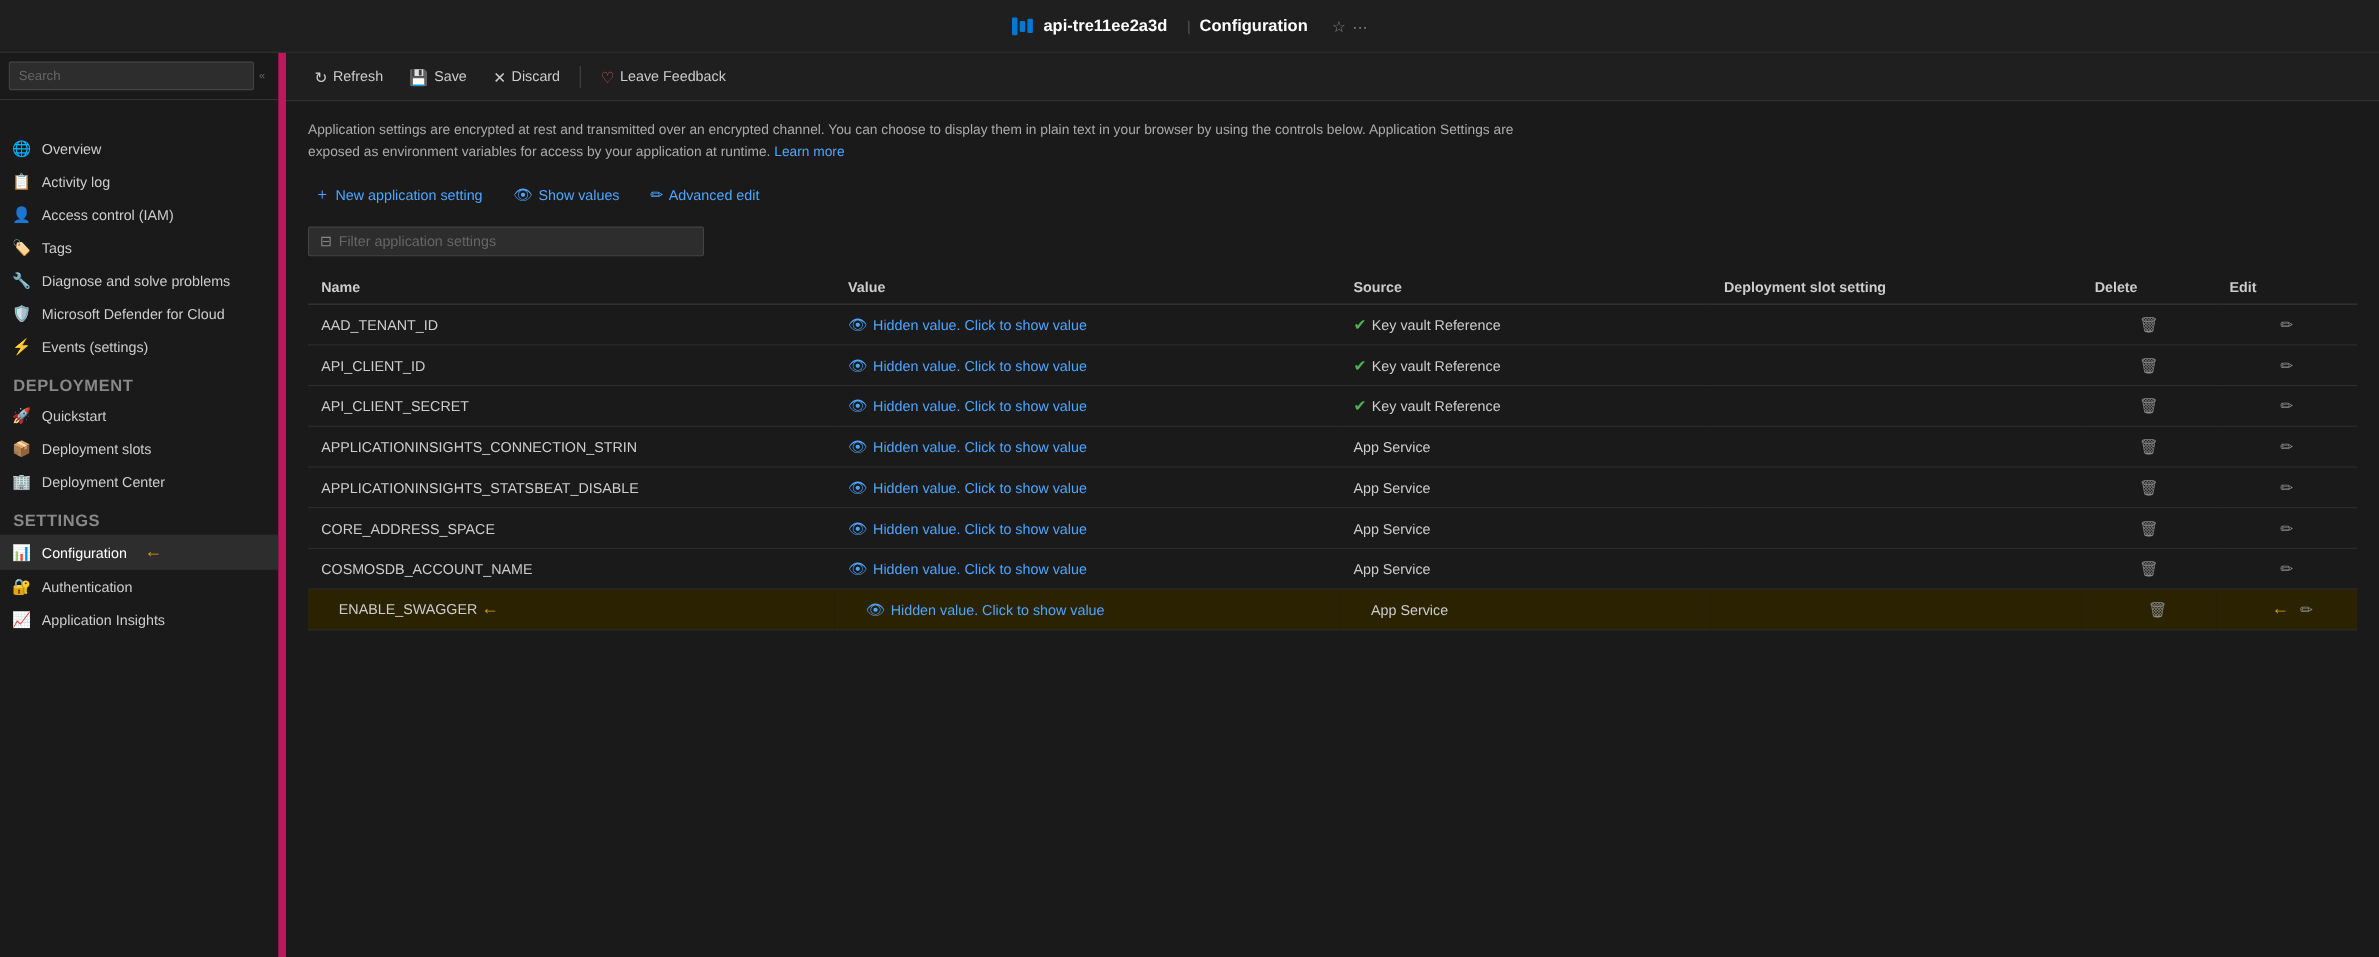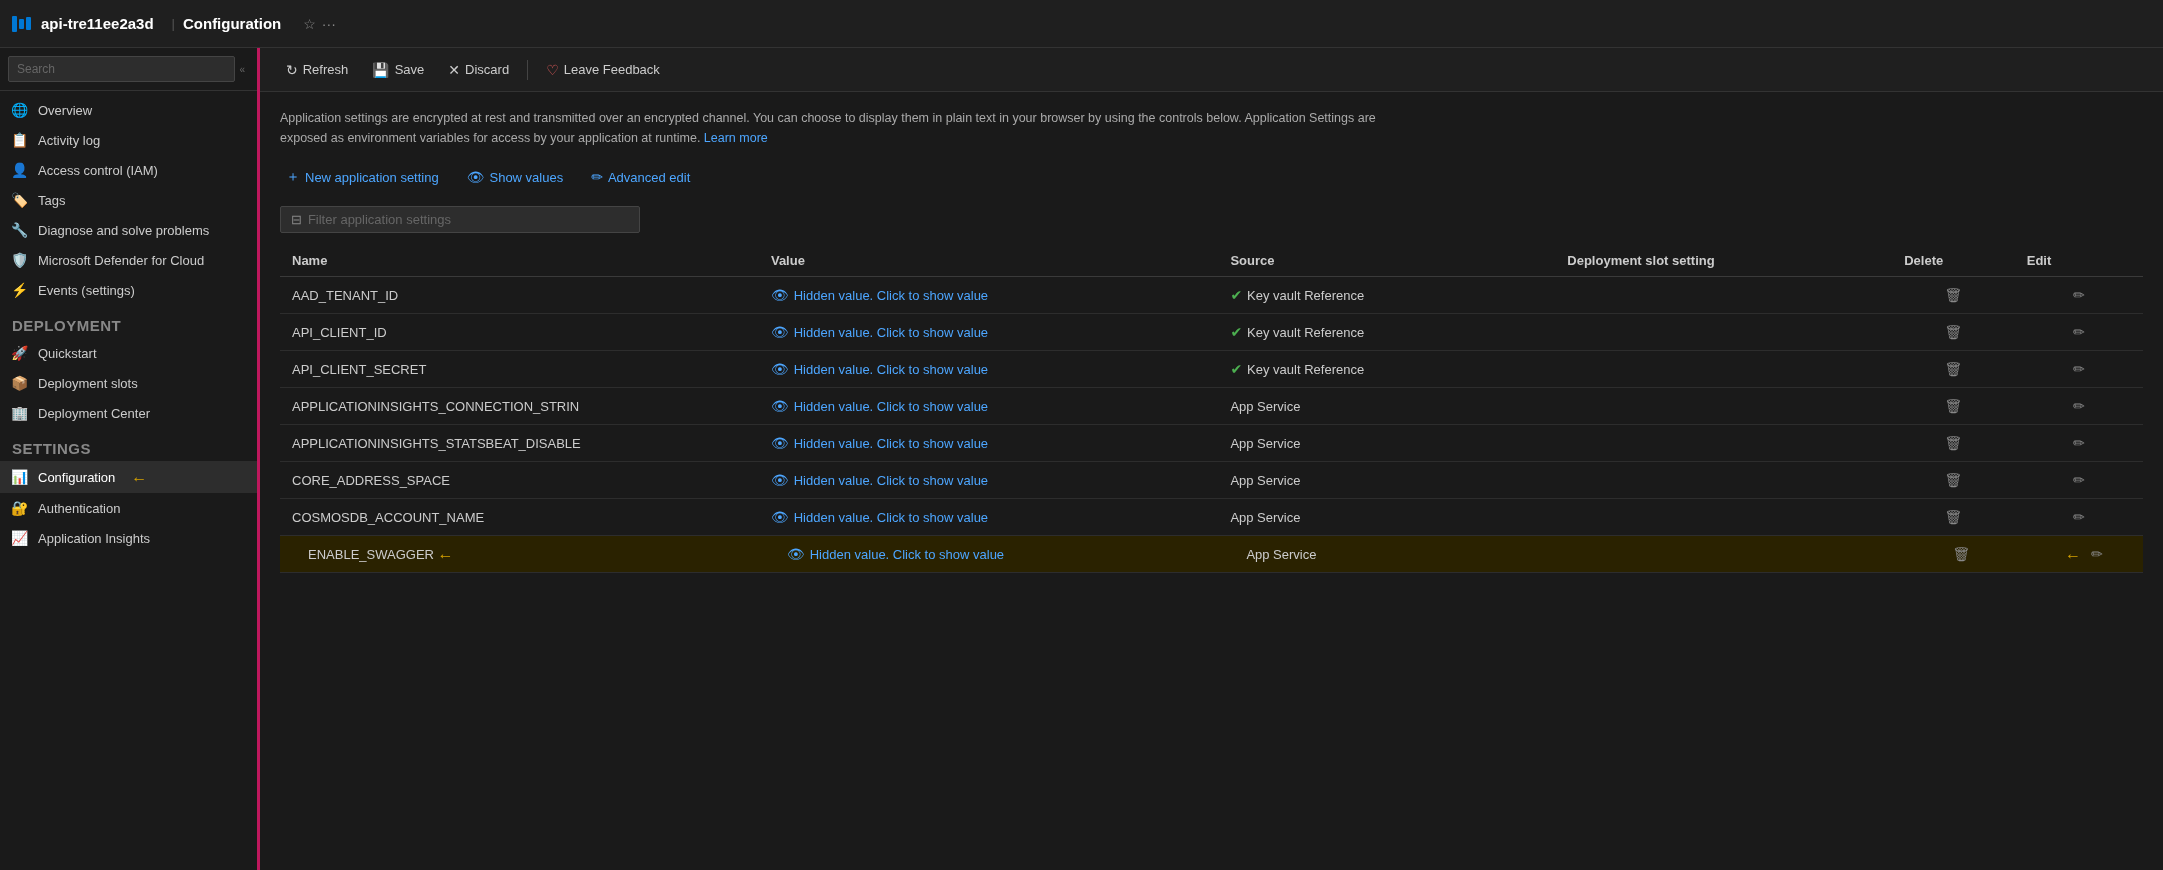--- a/index.html
+++ b/index.html
@@ -16,20 +16,21 @@
 
     
     .top-bar {
       background: #1f1f1f;
       height: 48px;
       display: flex;
       align-items: center;
       padding: 0 12px;
       border-bottom: 1px solid #333;
       flex-shrink: 0;
+      justify-content: center;
     }
     .top-bar-icon {
       display: flex;
       gap: 2px;
       margin-right: 10px;
     }
     .top-bar-icon span {
       display: inline-block;
       width: 5px;
       height: 16px;
@@ -63,25 +64,26 @@
     .main-layout {
       display: flex;
       flex: 1;
       overflow: hidden;
     }
 
     
     .sidebar {
       width: 260px;
       background: #1a1a1a;
-      border-right: 3px solid #be185d;
+      border-right: 7px solid #be185d;
       display: flex;
       flex-direction: column;
       overflow-y: auto;
       flex-shrink: 0;
+      gap: 25px;
     }
     .sidebar-search {
       padding: 8px;
       border-bottom: 1px solid #333;
     }
     .sidebar-search input {
       width: 100%;
       background: #2d2d2d;
       border: 1px solid #444;
       border-radius: 2px;

